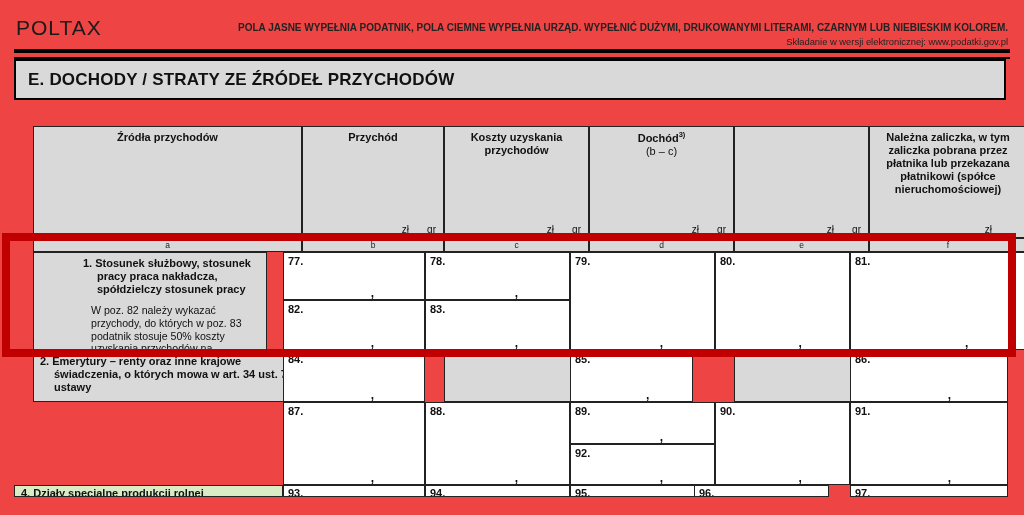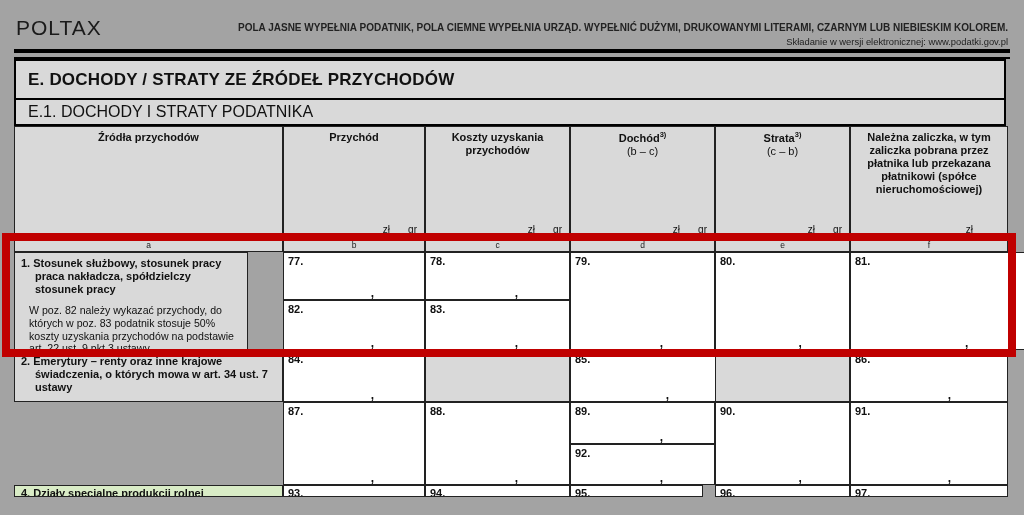--- a/index.html
+++ b/index.html
@@ -1,37 +1,37 @@
 <!DOCTYPE html>
 <html><head>
 <meta charset="utf-8">
 <style>
   html,body{margin:0;padding:0;background:#fff;}
-  .page{position:relative;width:1024px;height:515px;background:#a3a3a3;overflow:hidden;
+  .page{position:relative;width:1024px;height:515px;background:#ef4444;overflow:hidden;
         font-family:"Liberation Sans","DejaVu Sans",sans-serif;color:#111;}
 
   
   .brand{position:absolute;left:16px;top:16px;font-size:21px;letter-spacing:1px;color:#1a1a1a;}
   .instr1{position:absolute;left:180px;top:22px;width:828px;text-align:right;
           font-size:10px;font-weight:700;color:#222;white-space:nowrap;}
   .instr2{position:absolute;left:600px;top:36px;width:408px;text-align:right;
           font-size:9.4px;color:#222;white-space:nowrap;}
   .double-rule{position:absolute;left:14px;top:49px;width:996px;height:4px;
           border-top:4px solid #000;border-bottom:2px solid #000;}
 
   
   .secbar{position:absolute;left:14px;width:992px;background:#d9d9d9;border:2px solid #000;
           box-sizing:border-box;display:flex;align-items:center;padding-left:12px;}
   .secbar.e{top:59px;height:41px;font-size:17px;font-weight:700;letter-spacing:.2px;}
   .secbar.e1{top:98px;height:28px;font-size:16px;font-weight:400;}
 
   
   .tbl{position:absolute;left:14px;top:126px;width:994px;height:371px;box-sizing:border-box;}
   .cell{position:absolute;box-sizing:border-box;border:1px solid #222;background:#fff;overflow:hidden;}
-  .shaded{background:#d9d9d9;}
+  .shaded{background:#d9d9d9;margin-left:19px;}
   .green{background:#d9ecc6;}
   .hcell{display:flex;justify-content:center;align-items:flex-start;text-align:center;
          font-size:11px;font-weight:700;line-height:1.18;padding-top:4px;}
   .hcell .inner{width:100%;padding:0 4px;}
   .sup{font-size:7.5px;vertical-align:super;}
   .zl{position:absolute;bottom:1px;right:34px;font-size:10px;font-weight:400;}
   .gr{position:absolute;bottom:1px;right:7px;font-size:10px;font-weight:400;}
   .lcell{display:flex;justify-content:center;align-items:center;font-size:8.5px;color:#222;}
   .num{position:absolute;left:4px;top:2px;font-size:11px;font-weight:700;}
   .comma{position:absolute;left:62%;bottom:0px;font-size:12px;font-weight:700;line-height:1;}
@@ -49,23 +49,20 @@
 <div class="page">
 
   <div class="brand">POLTAX</div>
   <div class="instr1">POLA JASNE WYPEŁNIA PODATNIK, POLA CIEMNE WYPEŁNIA URZĄD. WYPEŁNIĆ DUŻYMI, DRUKOWANYMI LITERAMI, CZARNYM LUB NIEBIESKIM KOLOREM.</div>
   <div class="instr2">Składanie w wersji elektronicznej: www.podatki.gov.pl</div>
   <div class="double-rule"></div>
 
   <div class="secbar e">
     <span>E. DOCHODY / STRATY ZE ŹRÓDEŁ PRZYCHODÓW</span>
   </div>
-  <div class="secbar e1">
-    <span>E.1. DOCHODY I STRATY PODATNIKA</span>
-  </div>
 
   <div class="tbl">
 
     <div class="cell shaded hcell" style="left:0;top:0;width:269px;height:112px;">
       <div class="inner">Źródła przychodów</div>
     </div>
     <div class="cell shaded hcell" style="left:269px;top:0;width:142px;height:112px;">
       <div class="inner">Przychód</div>
       <span class="zl">zł</span>
       <span class="gr">gr</span>
@@ -77,40 +74,36 @@
     </div>
     <div class="cell shaded hcell" style="left:556px;top:0;width:145px;height:112px;">
       <div class="inner">
         <span>Dochód</span><span class="sup">3)</span><br>
         <span style="font-weight:400;">(b – c)</span>
       </div>
       <span class="zl">zł</span>
       <span class="gr">gr</span>
     </div>
     <div class="cell shaded hcell" style="left:701px;top:0;width:135px;height:112px;">
-      <div class="inner">
-        <span>Strata</span><span class="sup">3)</span><br>
-        <span style="font-weight:400;">(c – b)</span>
-      </div>
       <span class="zl">zł</span>
       <span class="gr">gr</span>
     </div>
     <div class="cell shaded hcell" style="left:836px;top:0;width:158px;height:112px;">
       <div class="inner">Należna zaliczka, w tym zaliczka pobrana przez płatnika lub przekazana płatnikowi (spółce nieruchomościowej)</div>
       <span class="zl">zł</span>
     </div>
 
     <div class="cell shaded lcell" style="left:0;top:112px;width:269px;height:14px;">a</div>
     <div class="cell shaded lcell" style="left:269px;top:112px;width:142px;height:14px;">b</div>
     <div class="cell shaded lcell" style="left:411px;top:112px;width:145px;height:14px;">c</div>
     <div class="cell shaded lcell" style="left:556px;top:112px;width:145px;height:14px;">d</div>
     <div class="cell shaded lcell" style="left:701px;top:112px;width:135px;height:14px;">e</div>
     <div class="cell shaded lcell" style="left:836px;top:112px;width:158px;height:14px;">f</div>
 
-    <div class="cell shaded" style="left:0;top:126px;width:234px;height:98px;">
+    <div class="cell shaded" style="left:0;top:126px;width:234px;height:98px;padding-left:43px;">
       <div class="rowtitle">1. Stosunek służbowy, stosunek pracy praca nakładcza, spółdzielczy stosunek pracy</div>
       <div class="rownote" style="margin-top:9px;">W poz. 82 należy wykazać przychody, do których w poz. 83 podatnik stosuje 50% koszty uzyskania przychodów na podstawie art. 22 ust. 9 pkt 3 ustawy</div>
     </div>
     <div class="cell" style="left:269px;top:126px;width:142px;height:48px;">
       <span class="num">77.</span>
       <span class="comma">,</span>
     </div>
     <div class="cell" style="left:269px;top:174px;width:142px;height:50px;">
       <span class="num">82.</span>
       <span class="comma">,</span>
@@ -137,21 +130,21 @@
     </div>
 
     <div class="cell shaded" style="left:0;top:224px;width:269px;height:52px;">
       <div class="rowtitle">2. Emerytury – renty oraz inne krajowe świadczenia, o których mowa w art. 34 ust. 7 ustawy</div>
     </div>
     <div class="cell" style="left:269px;top:224px;width:142px;height:52px;">
       <span class="num">84.</span>
       <span class="comma">,</span>
     </div>
     <div class="cell shaded" style="left:411px;top:224px;width:145px;height:52px;"></div>
-    <div class="cell" style="left:556px;top:224px;width:155px;height:52px;">
+    <div class="cell" style="left:556px;top:224px;width:123px;height:52px;">
       <span class="num">85.</span>
       <span class="comma">,</span>
     </div>
     <div class="cell shaded" style="left:701px;top:224px;width:135px;height:52px;"></div>
     <div class="cell" style="left:836px;top:224px;width:158px;height:52px;">
       <span class="num">86.</span>
       <span class="comma">,</span>
     </div>
 
     <div class="cell" style="left:269px;top:276px;width:142px;height:83px;">
@@ -184,21 +177,21 @@
     </div>
     <div class="cell" style="left:269px;top:359px;width:142px;height:12px;">
       <span class="num" style="top:1px;">93.</span>
     </div>
     <div class="cell" style="left:411px;top:359px;width:145px;height:12px;">
       <span class="num" style="top:1px;">94.</span>
     </div>
     <div class="cell" style="left:556px;top:359px;width:133px;height:12px;">
       <span class="num" style="top:1px;">95.</span>
     </div>
-    <div class="cell" style="left:701px;top:359px;width:135px;height:12px;">
+    <div class="cell" style="left:680px;top:359px;width:135px;height:12px;">
       <span class="num" style="top:1px;">96.</span>
     </div>
     <div class="cell" style="left:836px;top:359px;width:158px;height:12px;">
       <span class="num" style="top:1px;">97.</span>
     </div>
 
   </div>
 
   <div class="highlight"></div>
 

